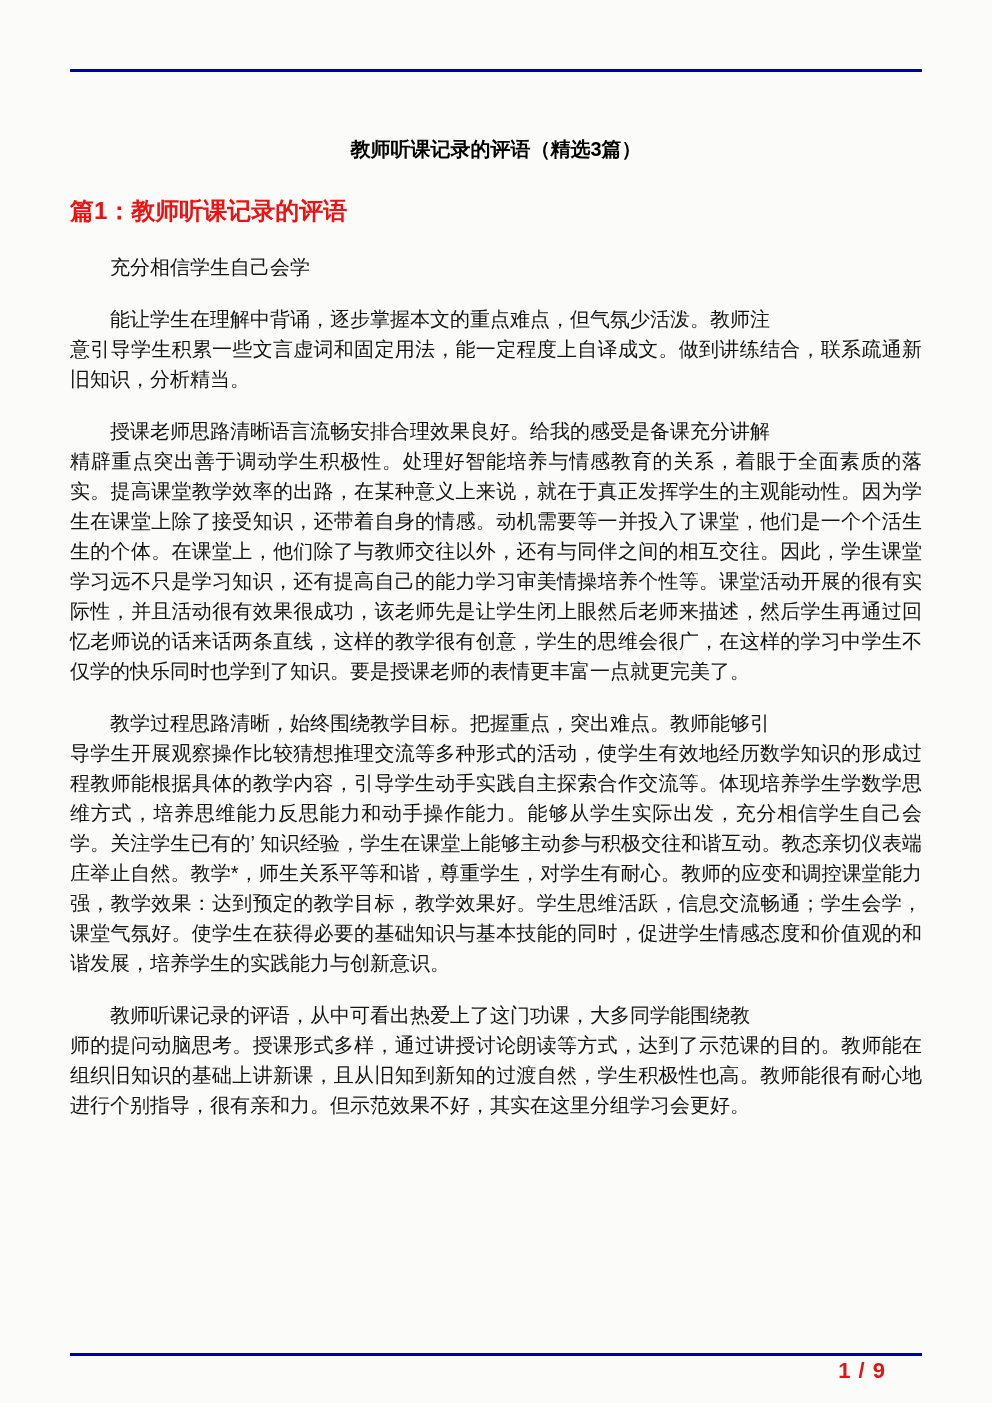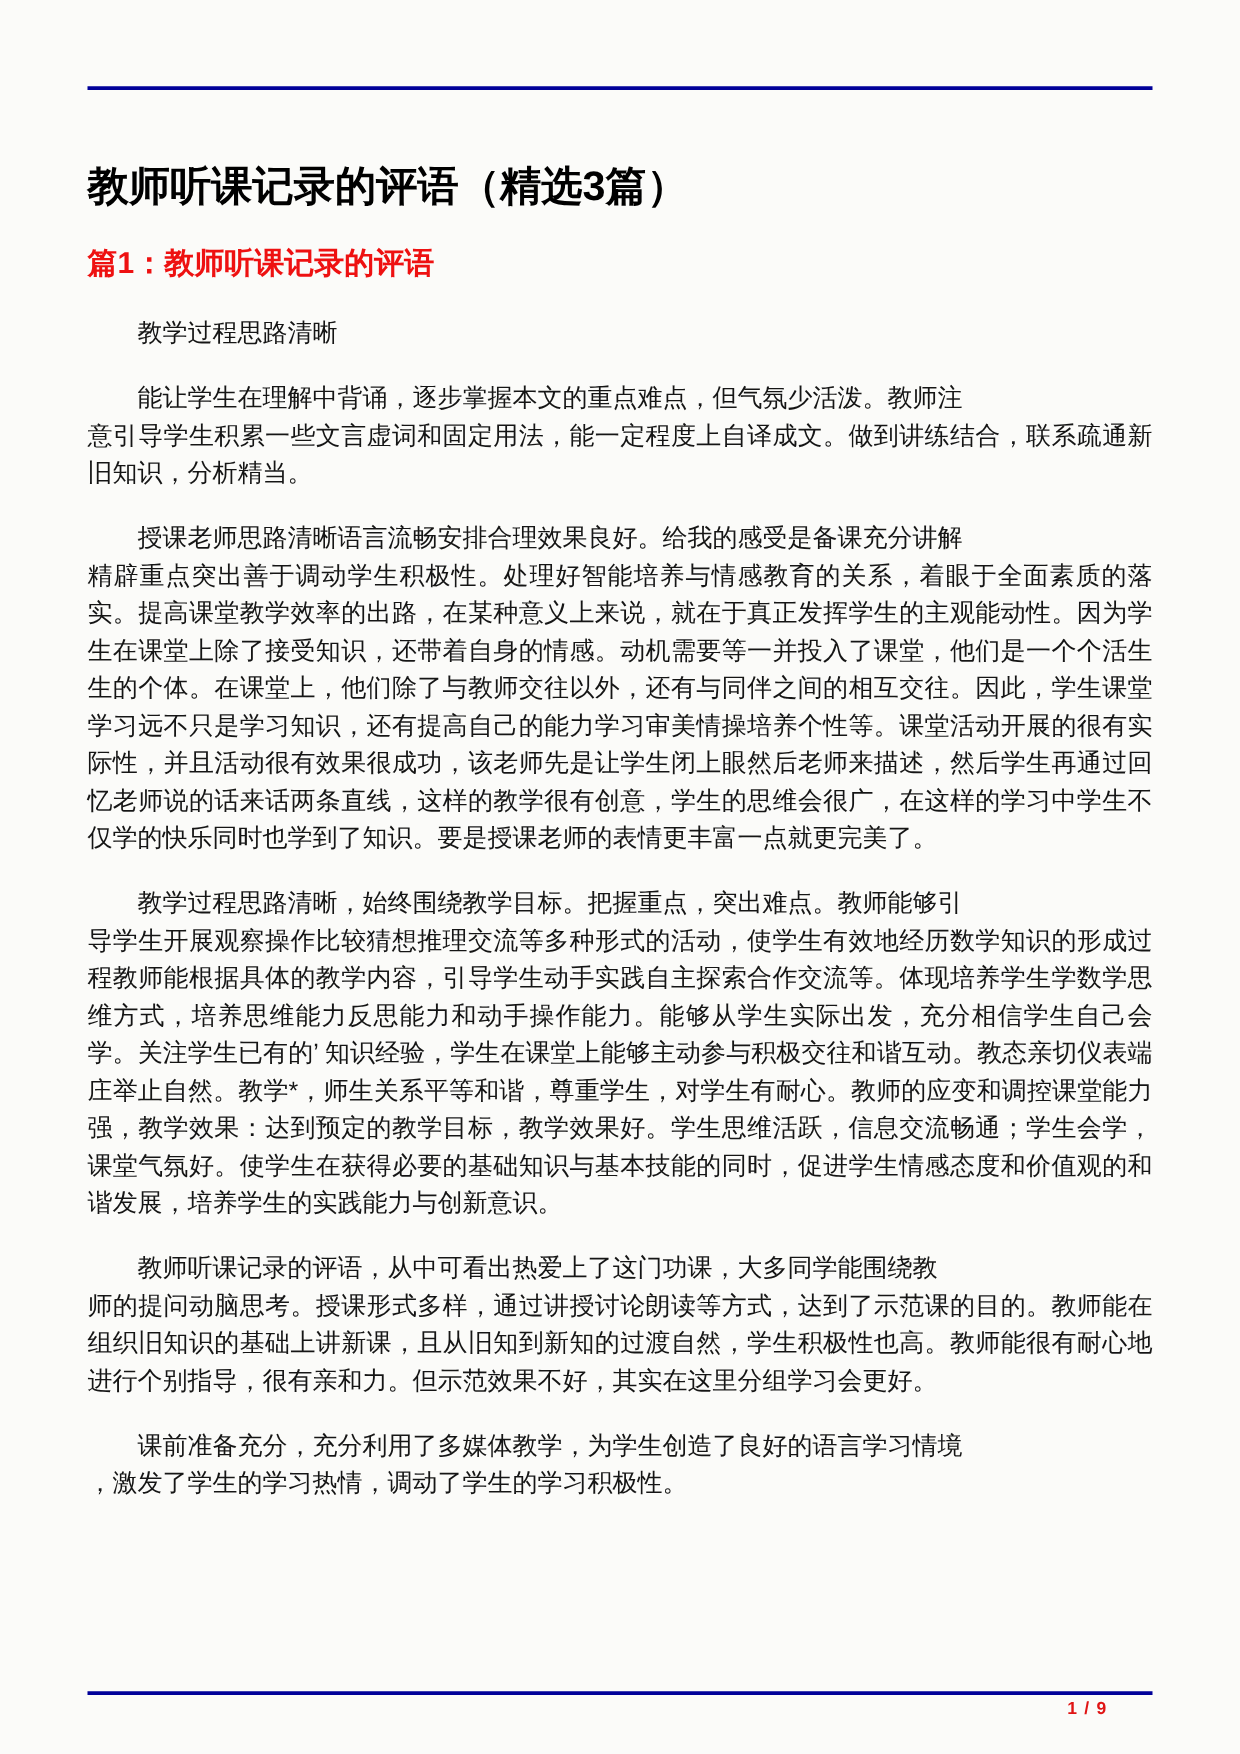--- a/index.html
+++ b/index.html
@@ -33,21 +33,22 @@
   .rule-top { top: 69px; }
   .rule-bottom { top: 1353px; }
   .content {
     position: absolute;
     left: 70px;
     top: 0;
     width: 852px;
   }
   .doc-title {
     margin-top: 130px;
-    font-size: 33px;
+    text-align: center;
+    font-size: 20px;
     font-weight: bold;
     color: var(--title-text);
     line-height: 38px;
   }
   .section-heading {
     margin-top: 30px;
     font-size: 24px;
     font-weight: bold;
     color: var(--heading-red);
     line-height: 26px;
@@ -59,48 +60,46 @@
     color: var(--body-text);
     text-indent: 2em;
     text-align: justify;
     white-space: pre-line;
   }
   .body-paragraph:first-of-type { margin-top: 28px; }
   .page-number {
     position: absolute;
     top: 1358px;
     right: 106px;
-    font-size: 14px;
+    font-size: 22px;
     font-weight: bold;
     color: var(--page-number-red);
     letter-spacing: 1px;
   }
 </style>
 </head>
 <body>
 
 <div class="page">
 
   <div class="rule rule-top"></div>
 
   <div class="content">
     <h1 class="doc-title">教师听课记录的评语（精选3篇）</h1>
 
     <h2 class="section-heading">篇1：教师听课记录的评语</h2>
 
-    <p class="body-paragraph">教学过程思路清晰</p>
+    <p class="body-paragraph">充分相信学生自己会学</p>
     <p class="body-paragraph">能让学生在理解中背诵，逐步掌握本文的重点难点，但气氛少活泼。教师注
 意引导学生积累一些文言虚词和固定用法，能一定程度上自译成文。做到讲练结合，联系疏通新旧知识，分析精当。</p>
     <p class="body-paragraph">授课老师思路清晰语言流畅安排合理效果良好。给我的感受是备课充分讲解
 精辟重点突出善于调动学生积极性。处理好智能培养与情感教育的关系，着眼于全面素质的落实。提高课堂教学效率的出路，在某种意义上来说，就在于真正发挥学生的主观能动性。因为学生在课堂上除了接受知识，还带着自身的情感。动机需要等一并投入了课堂，他们是一个个活生生的个体。在课堂上，他们除了与教师交往以外，还有与同伴之间的相互交往。因此，学生课堂学习远不只是学习知识，还有提高自己的能力学习审美情操培养个性等。课堂活动开展的很有实际性，并且活动很有效果很成功，该老师先是让学生闭上眼然后老师来描述，然后学生再通过回忆老师说的话来话两条直线，这样的教学很有创意，学生的思维会很广，在这样的学习中学生不仅学的快乐同时也学到了知识。要是授课老师的表情更丰富一点就更完美了。</p>
     <p class="body-paragraph">教学过程思路清晰，始终围绕教学目标。把握重点，突出难点。教师能够引
 导学生开展观察操作比较猜想推理交流等多种形式的活动，使学生有效地经历数学知识的形成过程教师能根据具体的教学内容，引导学生动手实践自主探索合作交流等。体现培养学生学数学思维方式，培养思维能力反思能力和动手操作能力。能够从学生实际出发，充分相信学生自己会学。关注学生已有的’ 知识经验，学生在课堂上能够主动参与积极交往和谐互动。教态亲切仪表端庄举止自然。教学*，师生关系平等和谐，尊重学生，对学生有耐心。教师的应变和调控课堂能力强，教学效果：达到预定的教学目标，教学效果好。学生思维活跃，信息交流畅通；学生会学，课堂气氛好。使学生在获得必要的基础知识与基本技能的同时，促进学生情感态度和价值观的和谐发展，培养学生的实践能力与创新意识。</p>
     <p class="body-paragraph">教师听课记录的评语，从中可看出热爱上了这门功课，大多同学能围绕教
 师的提问动脑思考。授课形式多样，通过讲授讨论朗读等方式，达到了示范课的目的。教师能在组织旧知识的基础上讲新课，且从旧知到新知的过渡自然，学生积极性也高。教师能很有耐心地进行个别指导，很有亲和力。但示范效果不好，其实在这里分组学习会更好。</p>
-    <p class="body-paragraph">课前准备充分，充分利用了多媒体教学，为学生创造了良好的语言学习情境
-，激发了学生的学习热情，调动了学生的学习积极性。</p>
   </div>
 
   <div class="rule rule-bottom"></div>
 
   <div class="page-number">1 / 9</div>
 
 </div>
 
 </body></html>

